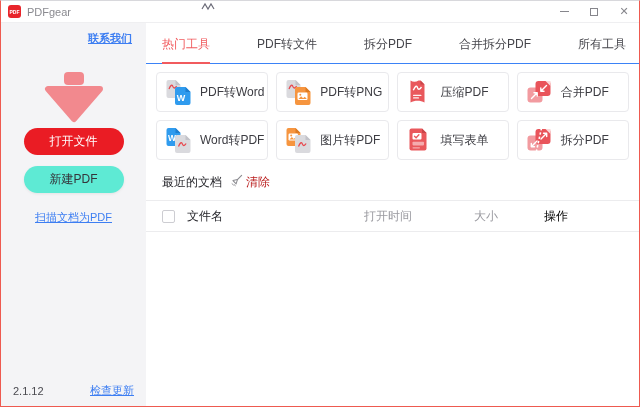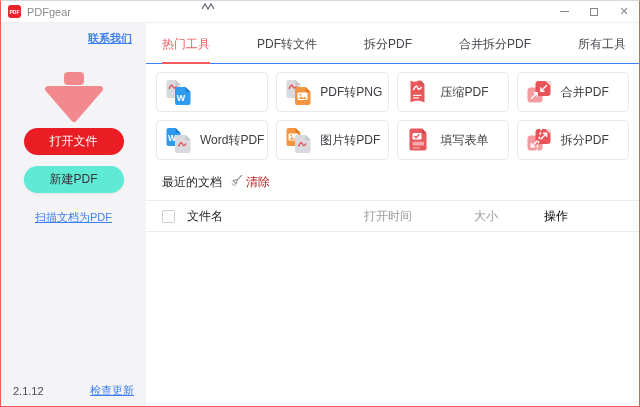--- a/index.html
+++ b/index.html
@@ -127,20 +127,21 @@
 
         <div class="card">
           <svg width="28" height="28" viewBox="0 0 28 28">
             <path d="M2.5 4 q0-2 2-2 h7 l5 5 v11 q0 2-2 2 h-10 q-2 0-2-2 z" fill="#dadade"></path>
             <path d="M11.5 2 l5 5 h-5 z" fill="#c2c2c8"></path>
             <path d="M5 11 q2.6-6 3.8-2.6 q1.2 3.4 3.8-.4" stroke="#e8484e" stroke-width="1.3" fill="none"></path>
             <path d="M11 11 q0-2 2-2 h8.5 l5 5 v11 q0 2-2 2 h-11.5 q-2 0-2-2 z" fill="#2f9bee"></path>
             <path d="M21.5 9 l5 5 h-5 z" fill="#1d7fd0"></path>
             <text x="17" y="22.5" font-size="9" font-weight="bold" fill="#fff" text-anchor="middle">W</text>
           </svg>
+          <span class="card-label">PDF转Word</span>
         </div>
 
         <div class="card">
           <svg width="28" height="28" viewBox="0 0 28 28">
             <path d="M2.5 4 q0-2 2-2 h7 l5 5 v11 q0 2-2 2 h-10 q-2 0-2-2 z" fill="#dadade"></path>
             <path d="M11.5 2 l5 5 h-5 z" fill="#c2c2c8"></path>
             <path d="M5 11 q2.6-6 3.8-2.6 q1.2 3.4 3.8-.4" stroke="#e8484e" stroke-width="1.3" fill="none"></path>
             <path d="M11 11 q0-2 2-2 h8.5 l5 5 v11 q0 2-2 2 h-11.5 q-2 0-2-2 z" fill="#f6953f"></path>
             <path d="M21.5 9 l5 5 h-5 z" fill="#dd7a22"></path>
             <rect x="13.5" y="14.5" width="10" height="7.5" rx="1.2" fill="#fff"></rect>

